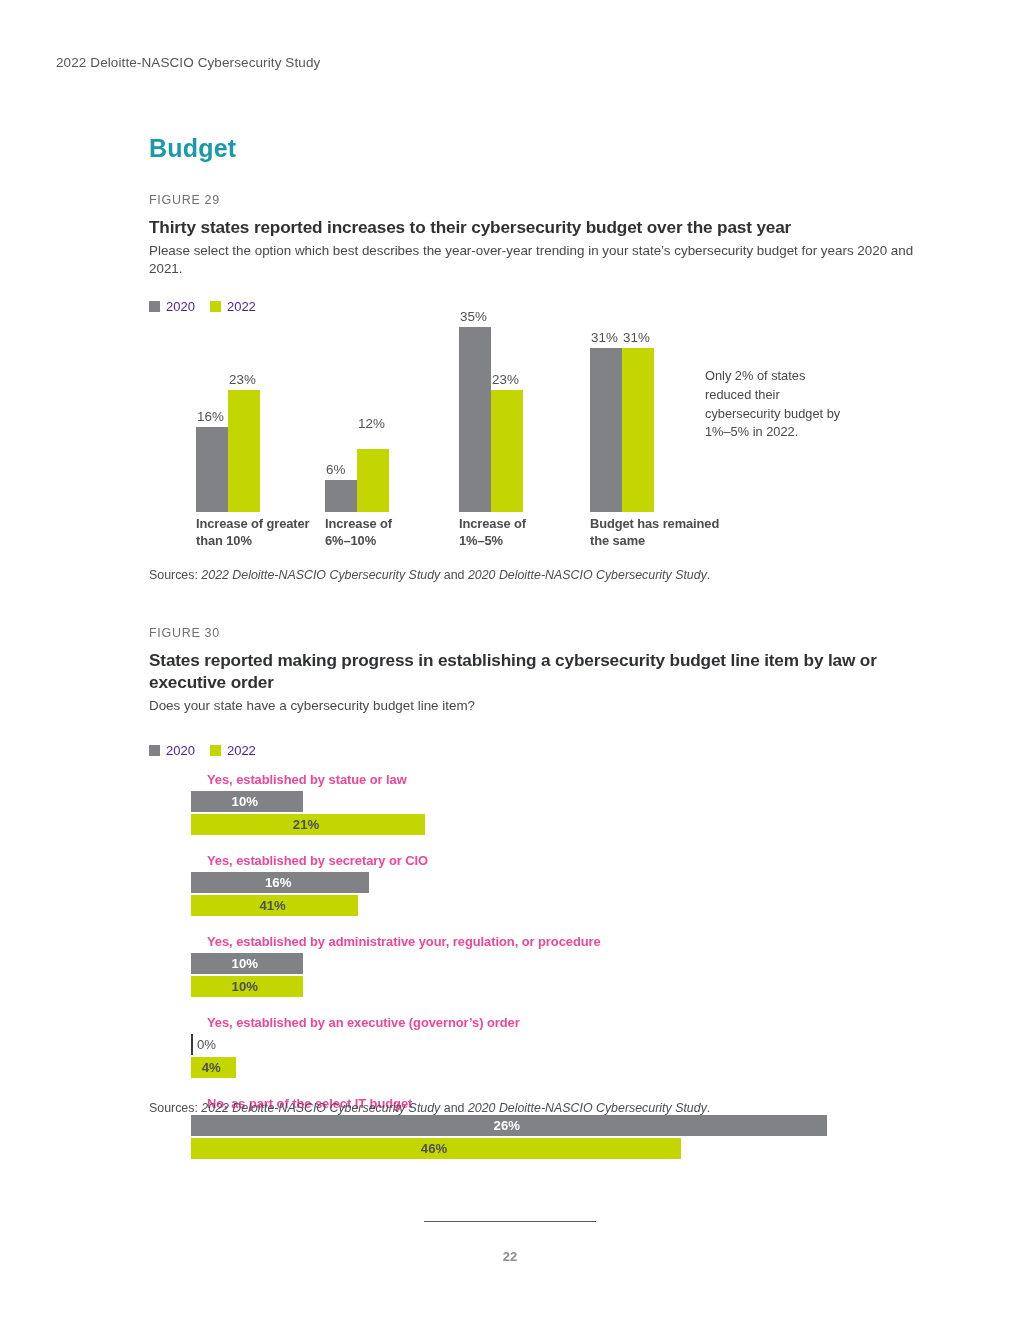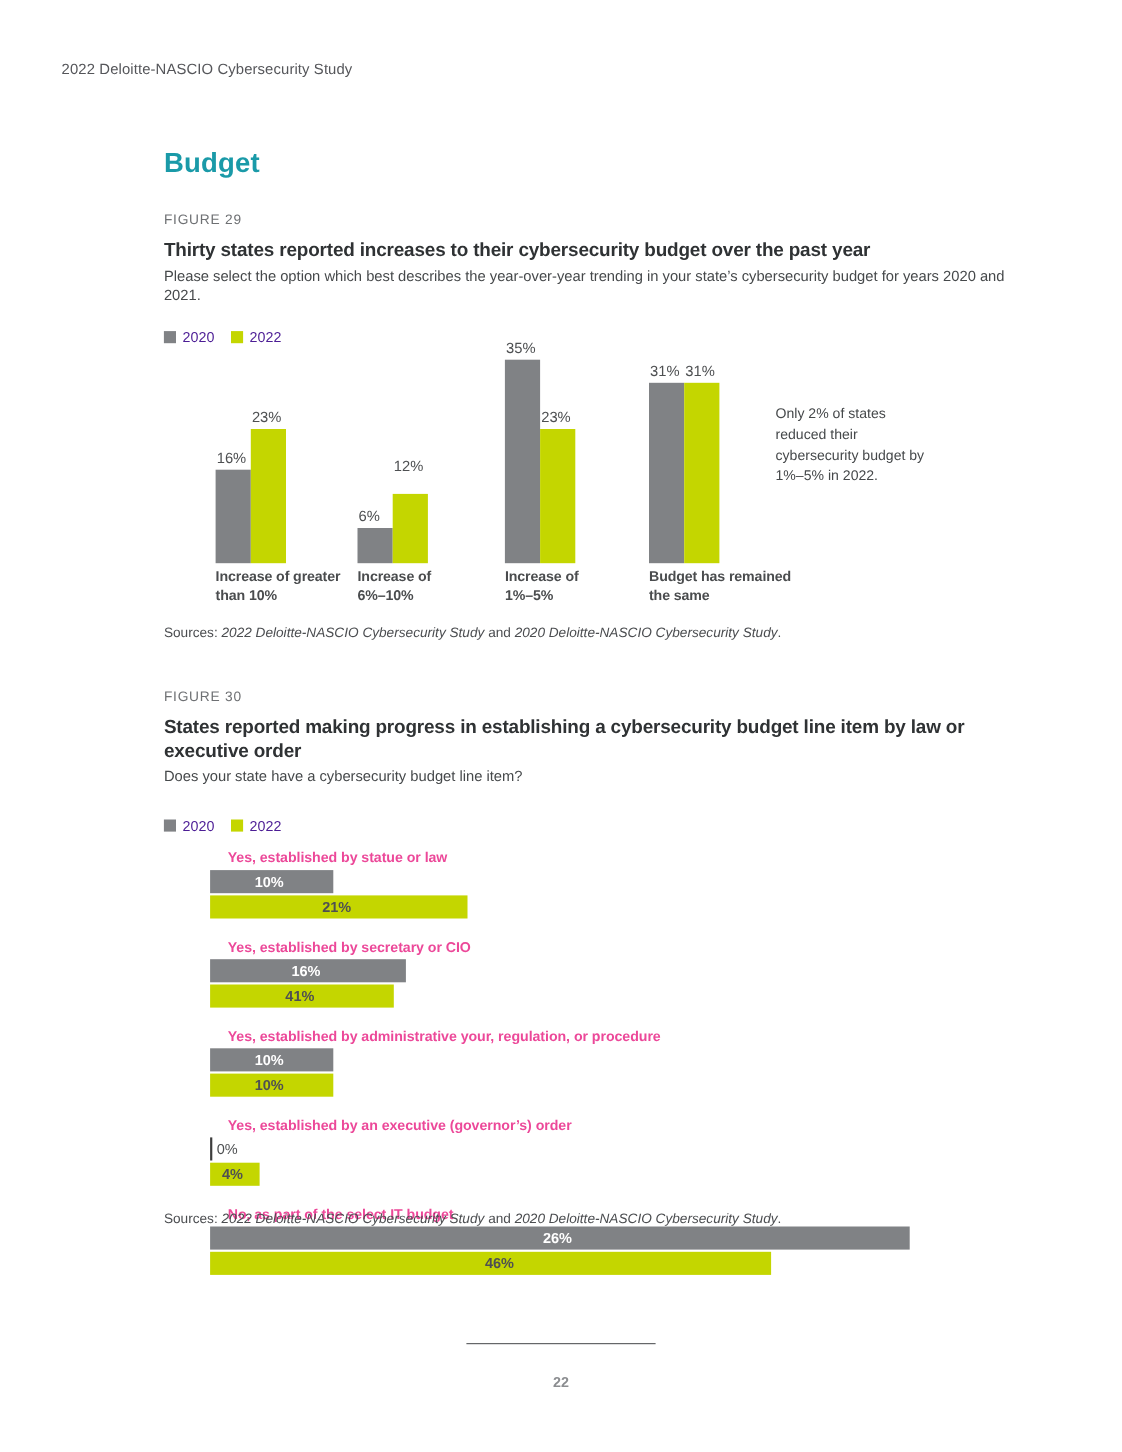--- a/index.html
+++ b/index.html
@@ -238,21 +238,21 @@
             <span class="hbar-val">4%</span>
           </div>
         </div>
       </div>
       <div class="hrow">
         <div class="hrow-label">No, as part of the select IT budget</div>
         <div class="hbars">
           <div class="hbar s2020" style="width: 635.55px;">
             <span class="hbar-val">26%</span>
           </div>
-          <div class="hbar s2022" style="width: 490px; padding-left: 20px;">
+          <div class="hbar s2022" style="width: 490px;">
             <span class="hbar-val">46%</span>
           </div>
         </div>
       </div>
     </div>
 
   <div class="sources" id="fig30-sources">
     <span>Sources: </span><i>2022 Deloitte-NASCIO Cybersecurity Study</i><span> and </span><i>2020 Deloitte-NASCIO Cybersecurity Study</i><span>.</span>
   </div>
 

